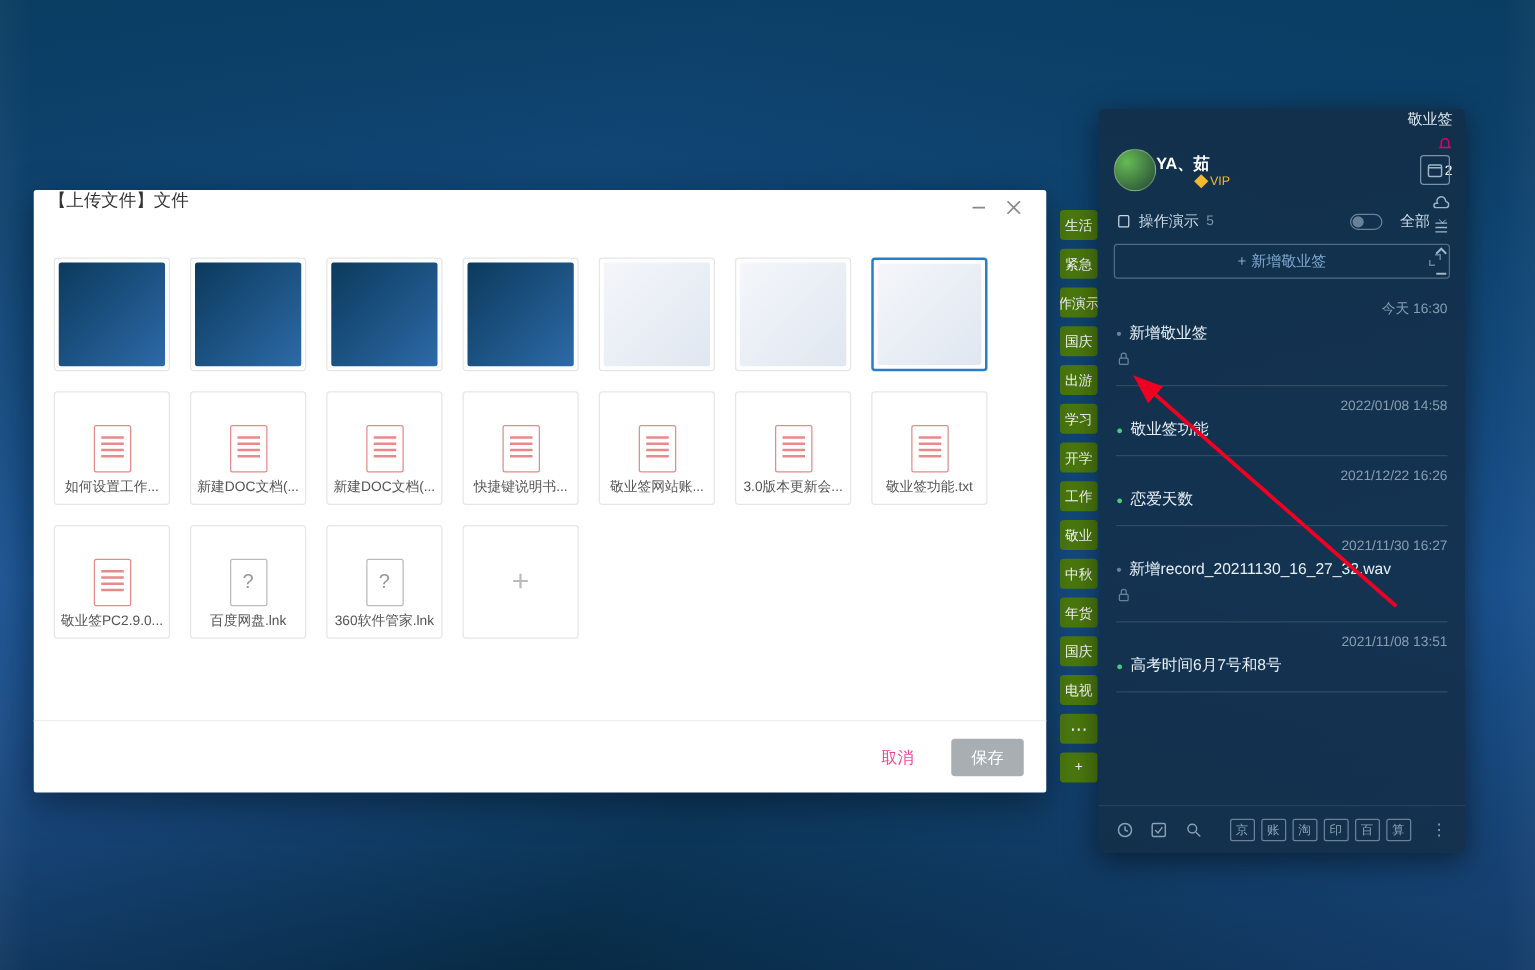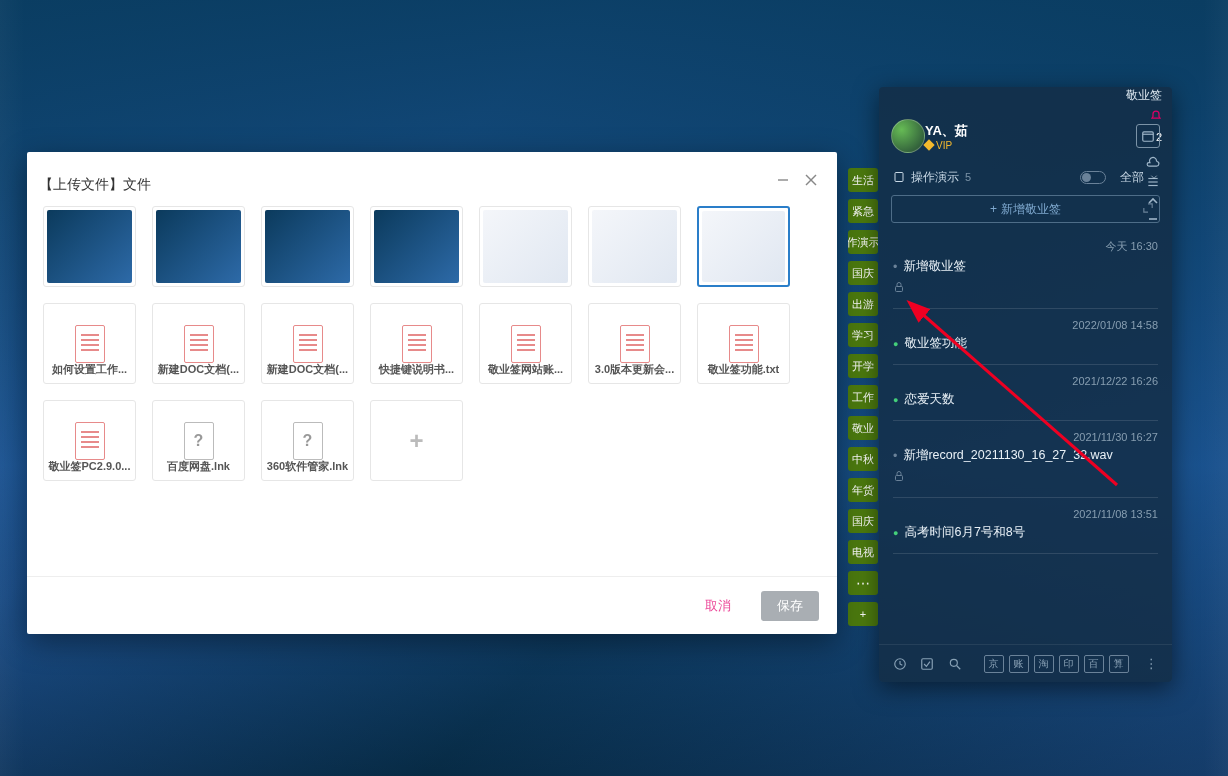--- a/index.html
+++ b/index.html
@@ -29,36 +29,36 @@
 
 
 .upload-dialog {
   position: absolute; left: 27px; top: 152px;
   width: 810px; height: 482px;
   background: #fff; border-radius: 2px;
   box-shadow: 0 8px 30px rgba(0,0,0,0.4);
   display: flex; flex-direction: column;
 }
 .dialog-header {
-  height: 42px; display: flex; align-items: flex-end;
+  height: 42px; display: flex; align-items: flex-start;
   padding: 0 12px; font-size: 14px; color: #333;
 }
 .dialog-header .spacer { flex: 1; }
 .hdr-btn {
   width: 28px; height: 28px; display:flex; align-items:center; justify-content:center;
   color:#888; cursor:pointer; border-radius:3px;
 }
 .file-grid {
   flex:1; padding: 12px 16px 0 16px; overflow:auto;
   display:flex; flex-wrap:wrap; gap:16px; align-content:flex-start;
 }
 .file-tile {
-  width: 93px; height: 81px; border:1px solid #e6e6e6; border-radius:3px;
+  width: 93px; height: 91px; border:1px solid #e6e6e6; border-radius:3px;
   display:flex; flex-direction:column; align-items:center; justify-content:center;
-  position:relative; cursor:pointer; background:#fff;font-weight:bold;
+  position:relative; cursor:pointer; background:#fff;
 }
 .file-tile.selected { border:2px solid #2a7ec9; }
 .file-tile.img .thumb {
   position:absolute; inset:3px; border-radius:2px;
   background: linear-gradient(135deg,#0b3a5c,#2d6aa8);
 }
 .file-tile.img .thumb.light { background: linear-gradient(135deg,#f4f6fa,#e0e7f1); }
 .file-tile.doc .doc-ic {
   width:30px; height:38px; border:1px solid #e78a8a; border-radius:2px; position:relative;
 }
@@ -106,21 +106,21 @@
 .np-tb-ic { width:18px; height:18px; display:flex; align-items:center; justify-content:center; color:#9fb6c9; cursor:pointer; }
 .np-user {
   display:flex; align-items:center; padding:6px 12px 10px 12px; 
 }
 .avatar {
   width:34px; height:34px; border-radius:50%;
   background: radial-gradient(circle at 30% 30%, #6b5, #243);
   border:1px solid rgba(255,255,255,0.25);
 }
 .uname { font-size:13px; font-weight:600; color:#fff; }
-.vip { font-size:10px; color:#f4b92e; display:flex; align-items:center; gap:3px; }
+.vip { font-size:10px; color:#f4b92e; display:flex; align-items:center; gap:3px;margin-left:32px; }
 .vip .dia { width:8px; height:8px; background:#f4b92e; transform:rotate(45deg); }
 .cal-ic { margin-left:auto; width:24px; height:24px; border:1px solid #7b93a7; border-radius:3px; display:flex; align-items:center; justify-content:center; color:#9fb6c9; }
 .np-section-hdr {
   display:flex; align-items:center; padding:0 14px; height:28px; font-size:12px; gap:6px; color:#c9d9e6;
 }
 .np-section-hdr .cnt { color:#7b93a7; font-size:11px; }
 .np-section-hdr .sp { flex:1; }
 .toggle { width:26px; height:13px; border:1px solid #6a8299; border-radius:7px; position:relative; }
 .toggle::before { content:''; position:absolute; left:1px; top:1px; width:9px; height:9px; border-radius:50%; background:#6a8299; }
 .np-addrow {

